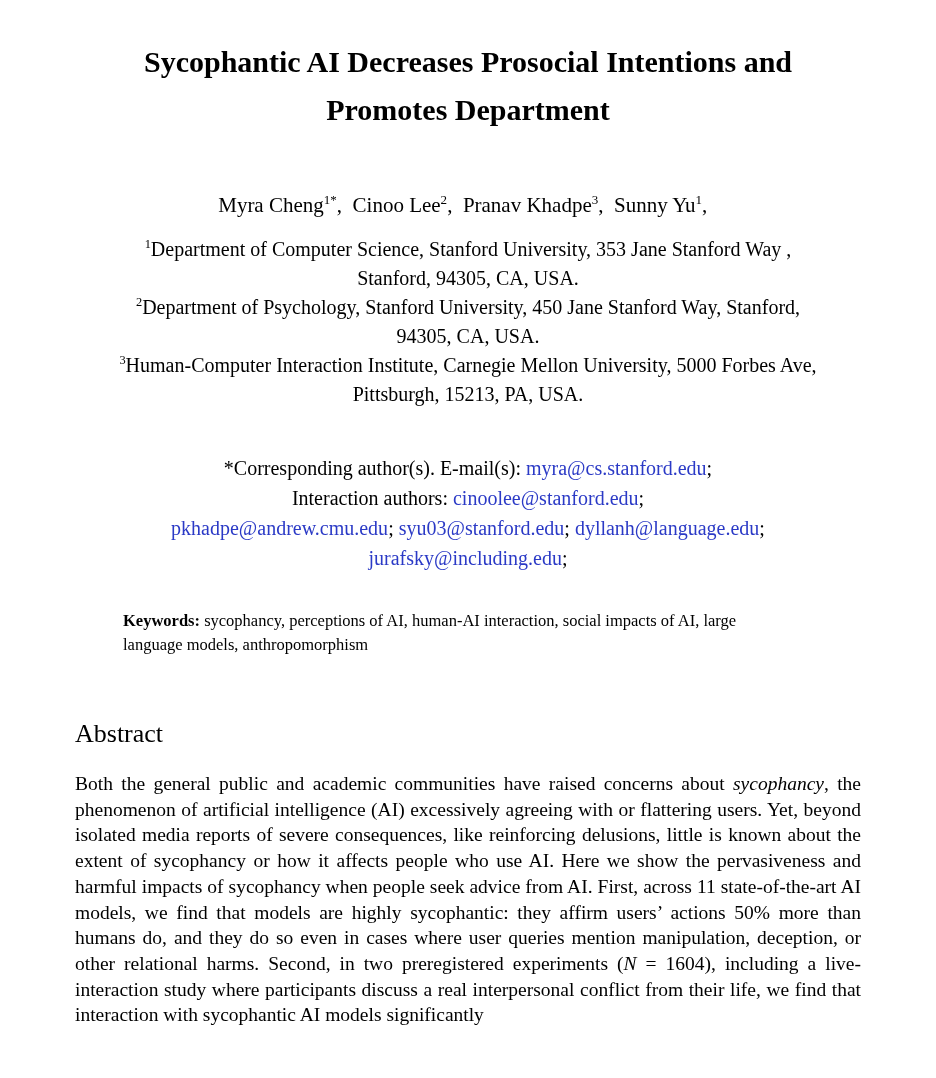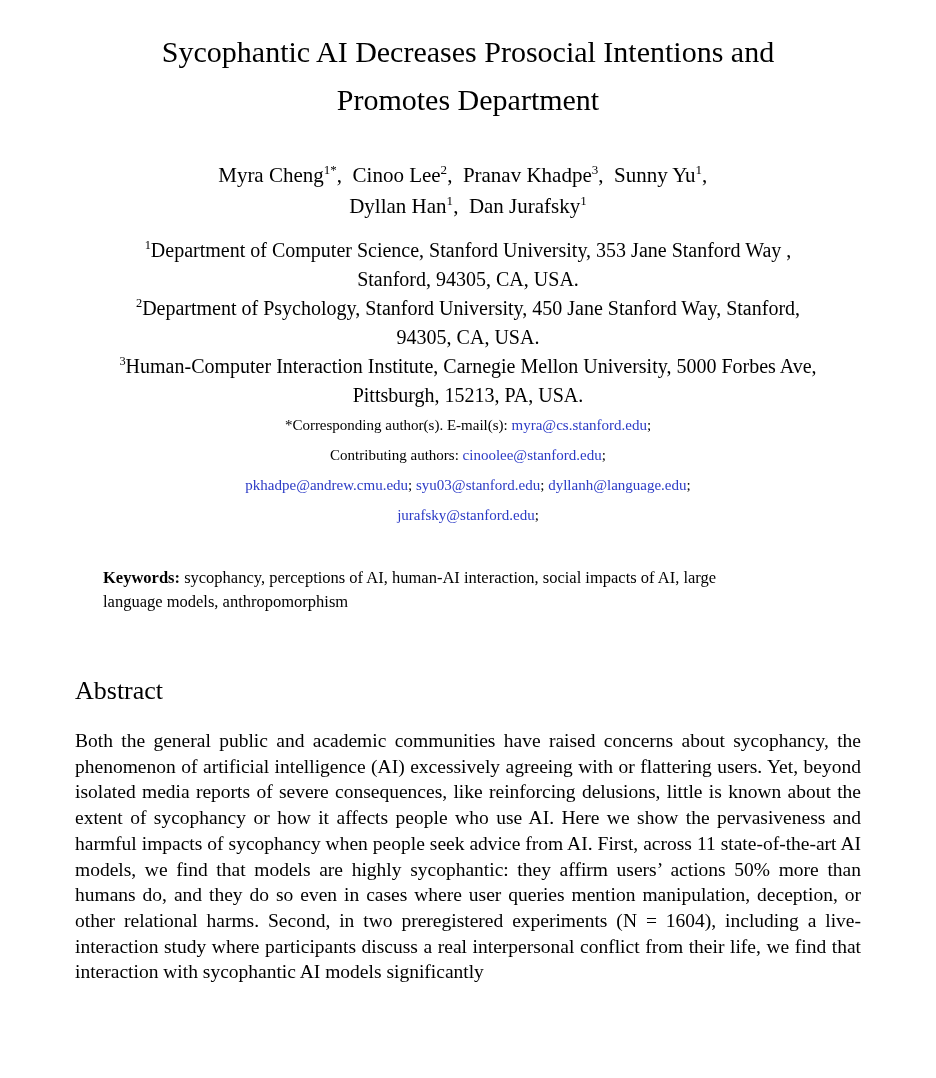--- a/index.html
+++ b/index.html
@@ -11,54 +11,55 @@
     width: 936px;
     height: 1078px;
     overflow: hidden;
     font-family: "Liberation Serif", serif;
     color: #000000;
   }
   .page {
     padding: 20px 75px 0 75px;
   }
   .title {
-    margin-top: 8px;
+    margin-top: 18px;
     text-align: center;
     font-size: 30px;
     line-height: 48px;
-    font-weight: normal;
+    font-weight: bold;
   }
   .authors {
-    margin-top: 36px;
+    margin-top: 56px;
     text-align: center;
     font-size: 21px;
     line-height: 31px;
   }
   .affils {
     margin-top: 14px;
   }
   .affil {
     max-width: 706px;
     margin: 0 auto;
     text-align: center;
     font-size: 20px;
     line-height: 29px;
   }
   .corr {
+    margin-top: 44px;
     text-align: center;
-    font-size: 15px;
+    font-size: 20px;
     line-height: 30px;
   }
   a.email {
     color: var(--link-color, #2b3ac6);
     text-decoration: none;
     cursor: pointer;
   }
   .keywords {
-    margin: 36px 0 0 28px;
+    margin: 36px 0 0 48px;
     max-width: 662px;
     font-size: 16.5px;
     line-height: 24px;
     text-align: left;
   }
   .kw-label {
     font-weight: bold;
   }
   .abstract-heading {
     margin: 62px 0 0 0;
@@ -66,53 +67,53 @@
     font-weight: normal;
     line-height: 30px;
   }
   .abs-text {
     margin-top: 22px;
     font-size: 19.5px;
     line-height: 25.7px;
     text-align: justify;
   }
   .italic {
+    font-style: italic;
   }
   sup {
     font-size: 62%;
     line-height: 0;
     vertical-align: super;
   }
 </style>
 </head>
 <body>
 
 <div class="page">
 
   <div class="title">
     <div>Sycophantic AI Decreases Prosocial Intentions and</div>
     <div>Promotes Department</div>
   </div>
 
   <div class="authors">
       <div><span>Myra Cheng<sup>1*</sup></span><span>, </span><span>Cinoo Lee<sup>2</sup></span><span>, </span><span>Pranav Khadpe<sup>3</sup></span><span>, </span><span>Sunny Yu<sup>1</sup></span><span>, </span></div>
-      <div><span>Dyllan Han<sup>1</sup></span><span>, </span><span>Dan Jurafsky<sup>1</sup></span></div>
     </div>
 
   <div class="affils">
       <div class="affil"><sup>1</sup>Department of Computer Science, Stanford University, 353 Jane Stanford Way , Stanford, 94305, CA, USA.</div>
       <div class="affil"><sup>2</sup>Department of Psychology, Stanford University, 450 Jane Stanford Way, Stanford, 94305, CA, USA.</div>
       <div class="affil"><sup>3</sup>Human-Computer Interaction Institute, Carnegie Mellon University, 5000 Forbes Ave, Pittsburgh, 15213, PA, USA.</div>
     </div>
 
   <div class="corr">
       <div><span>*Corresponding author(s). E-mail(s): </span><a class="email" href="#">myra@cs.stanford.edu</a><span>;</span></div>
-      <div><span>Contributing authors: </span><a class="email" href="#">cinoolee@stanford.edu</a><span>;</span></div>
+      <div><span>Interaction authors: </span><a class="email" href="#">cinoolee@stanford.edu</a><span>;</span></div>
       <div><a class="email" href="#">pkhadpe@andrew.cmu.edu</a><span>; </span><a class="email" href="#">syu03@stanford.edu</a><span>; </span><a class="email" href="#">dyllanh@language.edu</a><span>;</span></div>
-      <div><a class="email" href="#">jurafsky@stanford.edu</a><span>;</span></div>
+      <div><a class="email" href="#">jurafsky@including.edu</a><span>;</span></div>
     </div>
 
   <div class="keywords">
     <span class="kw-label">Keywords:</span>
     <span>sycophancy, perceptions of AI, human-AI interaction, social impacts of AI, large language models, anthropomorphism</span>
   </div>
 
   <div class="abstract-heading">Abstract</div>
 
   <div class="abs-text"><span>Both the general public and academic communities have raised concerns about </span><span class="italic">sycophancy</span><span>, the phenomenon of artificial intelligence (AI) excessively agreeing with or flattering users. Yet, beyond isolated media reports of severe consequences, like reinforcing delusions, little is known about the extent of sycophancy or how it affects people who use AI. Here we show the pervasiveness and harmful impacts of sycophancy when people seek advice from AI. First, across 11 state-of-the-art AI models, we find that models are highly sycophantic: they affirm users’ actions 50% more than humans do, and they do so even in cases where user queries mention manipulation, deception, or other relational harms. Second, in two preregistered experiments (</span><span class="italic">N</span><span> = 1604), including a live-interaction study where participants discuss a real interpersonal conflict from their life, we find that interaction with sycophantic AI models significantly</span></div>

